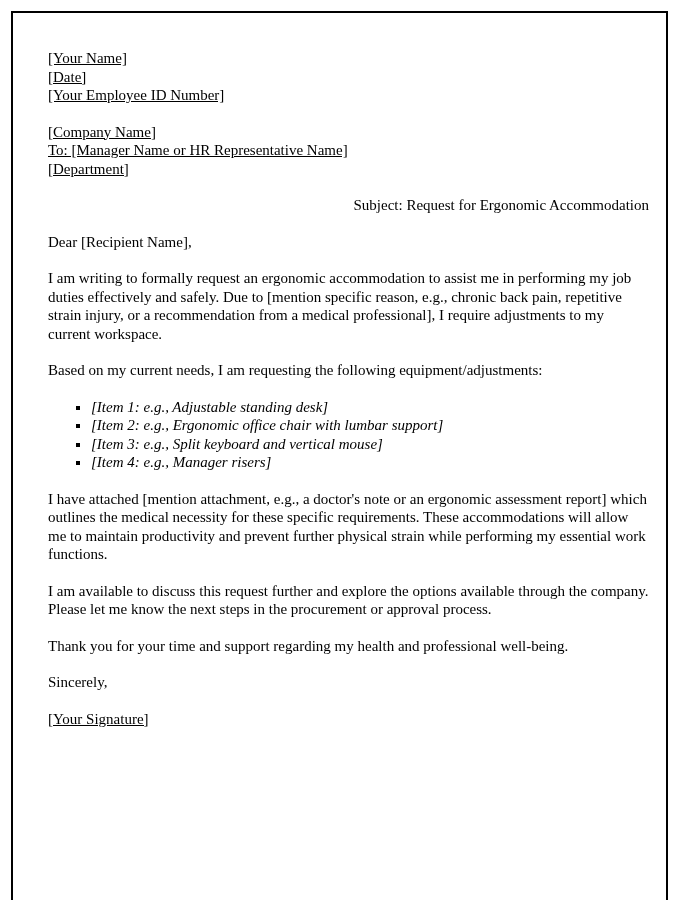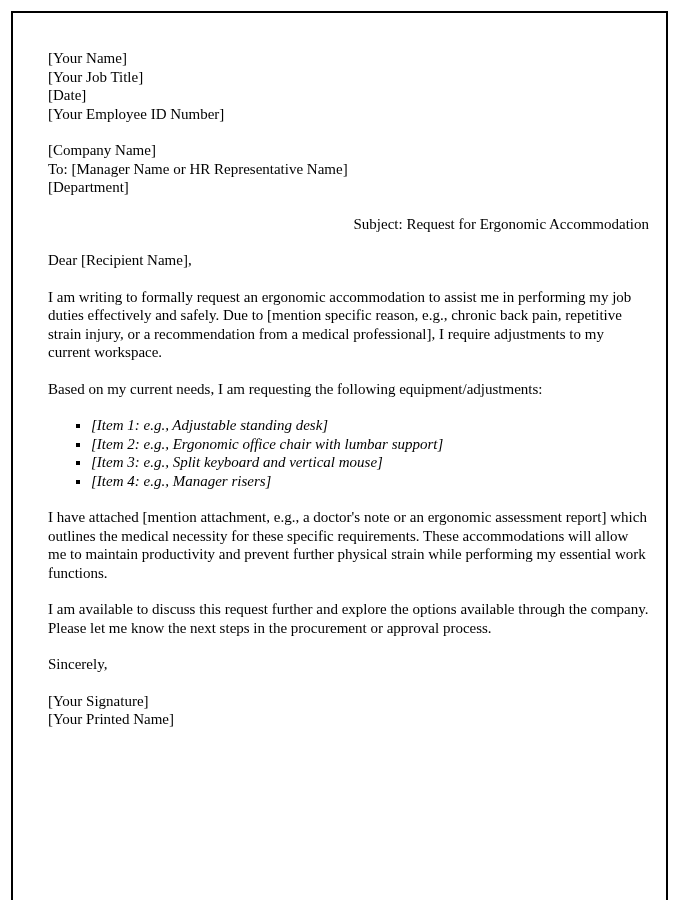--- a/index.html
+++ b/index.html
@@ -23,40 +23,39 @@
   }
   .content {
     position: absolute;
     left: 48px;
     top: 49px;
     width: 601px;
     font-size: 15px;
     line-height: 18.5px;
   }
   .block { margin: 0 0 18px 0; }
-  .line { white-space: pre-wrap; }
+  .line { white-space: pre-wrap; text-decoration: underline; }
   .subject { font-weight: normal; text-align: right; }
   p.para { margin: 0 0 18px 0; }
   ul.equip-list {
     margin: 17px 0 18px 0;
     padding-left: 43px;
     list-style-type: square;
   }
   ul.equip-list li { line-height: 18.5px; font-style: italic; }
 </style>
 </head>
 <body>
 
 <div class="frame"></div>
 
 <div class="content">
 
   <div class="block">
     <div class="line">[Your Name]</div>
-    <div class="line">[Your Job Title]</div>
     <div class="line">[Date]</div>
     <div class="line">[Your Employee ID Number]</div>
   </div>
 
   <div class="block">
     <div class="line">[Company Name]</div>
     <div class="line">To: [Manager Name or HR Representative Name]</div>
     <div class="line">[Department]</div>
   </div>
 
@@ -72,21 +71,21 @@
     <li>[Item 1: e.g., Adjustable standing desk]</li>
     <li>[Item 2: e.g., Ergonomic office chair with lumbar support]</li>
     <li>[Item 3: e.g., Split keyboard and vertical mouse]</li>
     <li>[Item 4: e.g., Manager risers]</li>
   </ul>
 
   <p class="para">I have attached [mention attachment, e.g., a doctor's note or an ergonomic assessment report] which outlines the medical necessity for these specific requirements. These accommodations will allow me to maintain productivity and prevent further physical strain while performing my essential work functions.</p>
 
   <p class="para">I am available to discuss this request further and explore the options available through the company. Please let me know the next steps in the procurement or approval process.</p>
 
+  <p class="para">Thank you for your time and support regarding my health and professional well-being.</p>
 
   <p class="para">Sincerely,</p>
 
   <div class="block">
     <div class="line">[Your Signature]</div>
-    <div class="line">[Your Printed Name]</div>
   </div>
 
 </div>
 
 </body></html>

